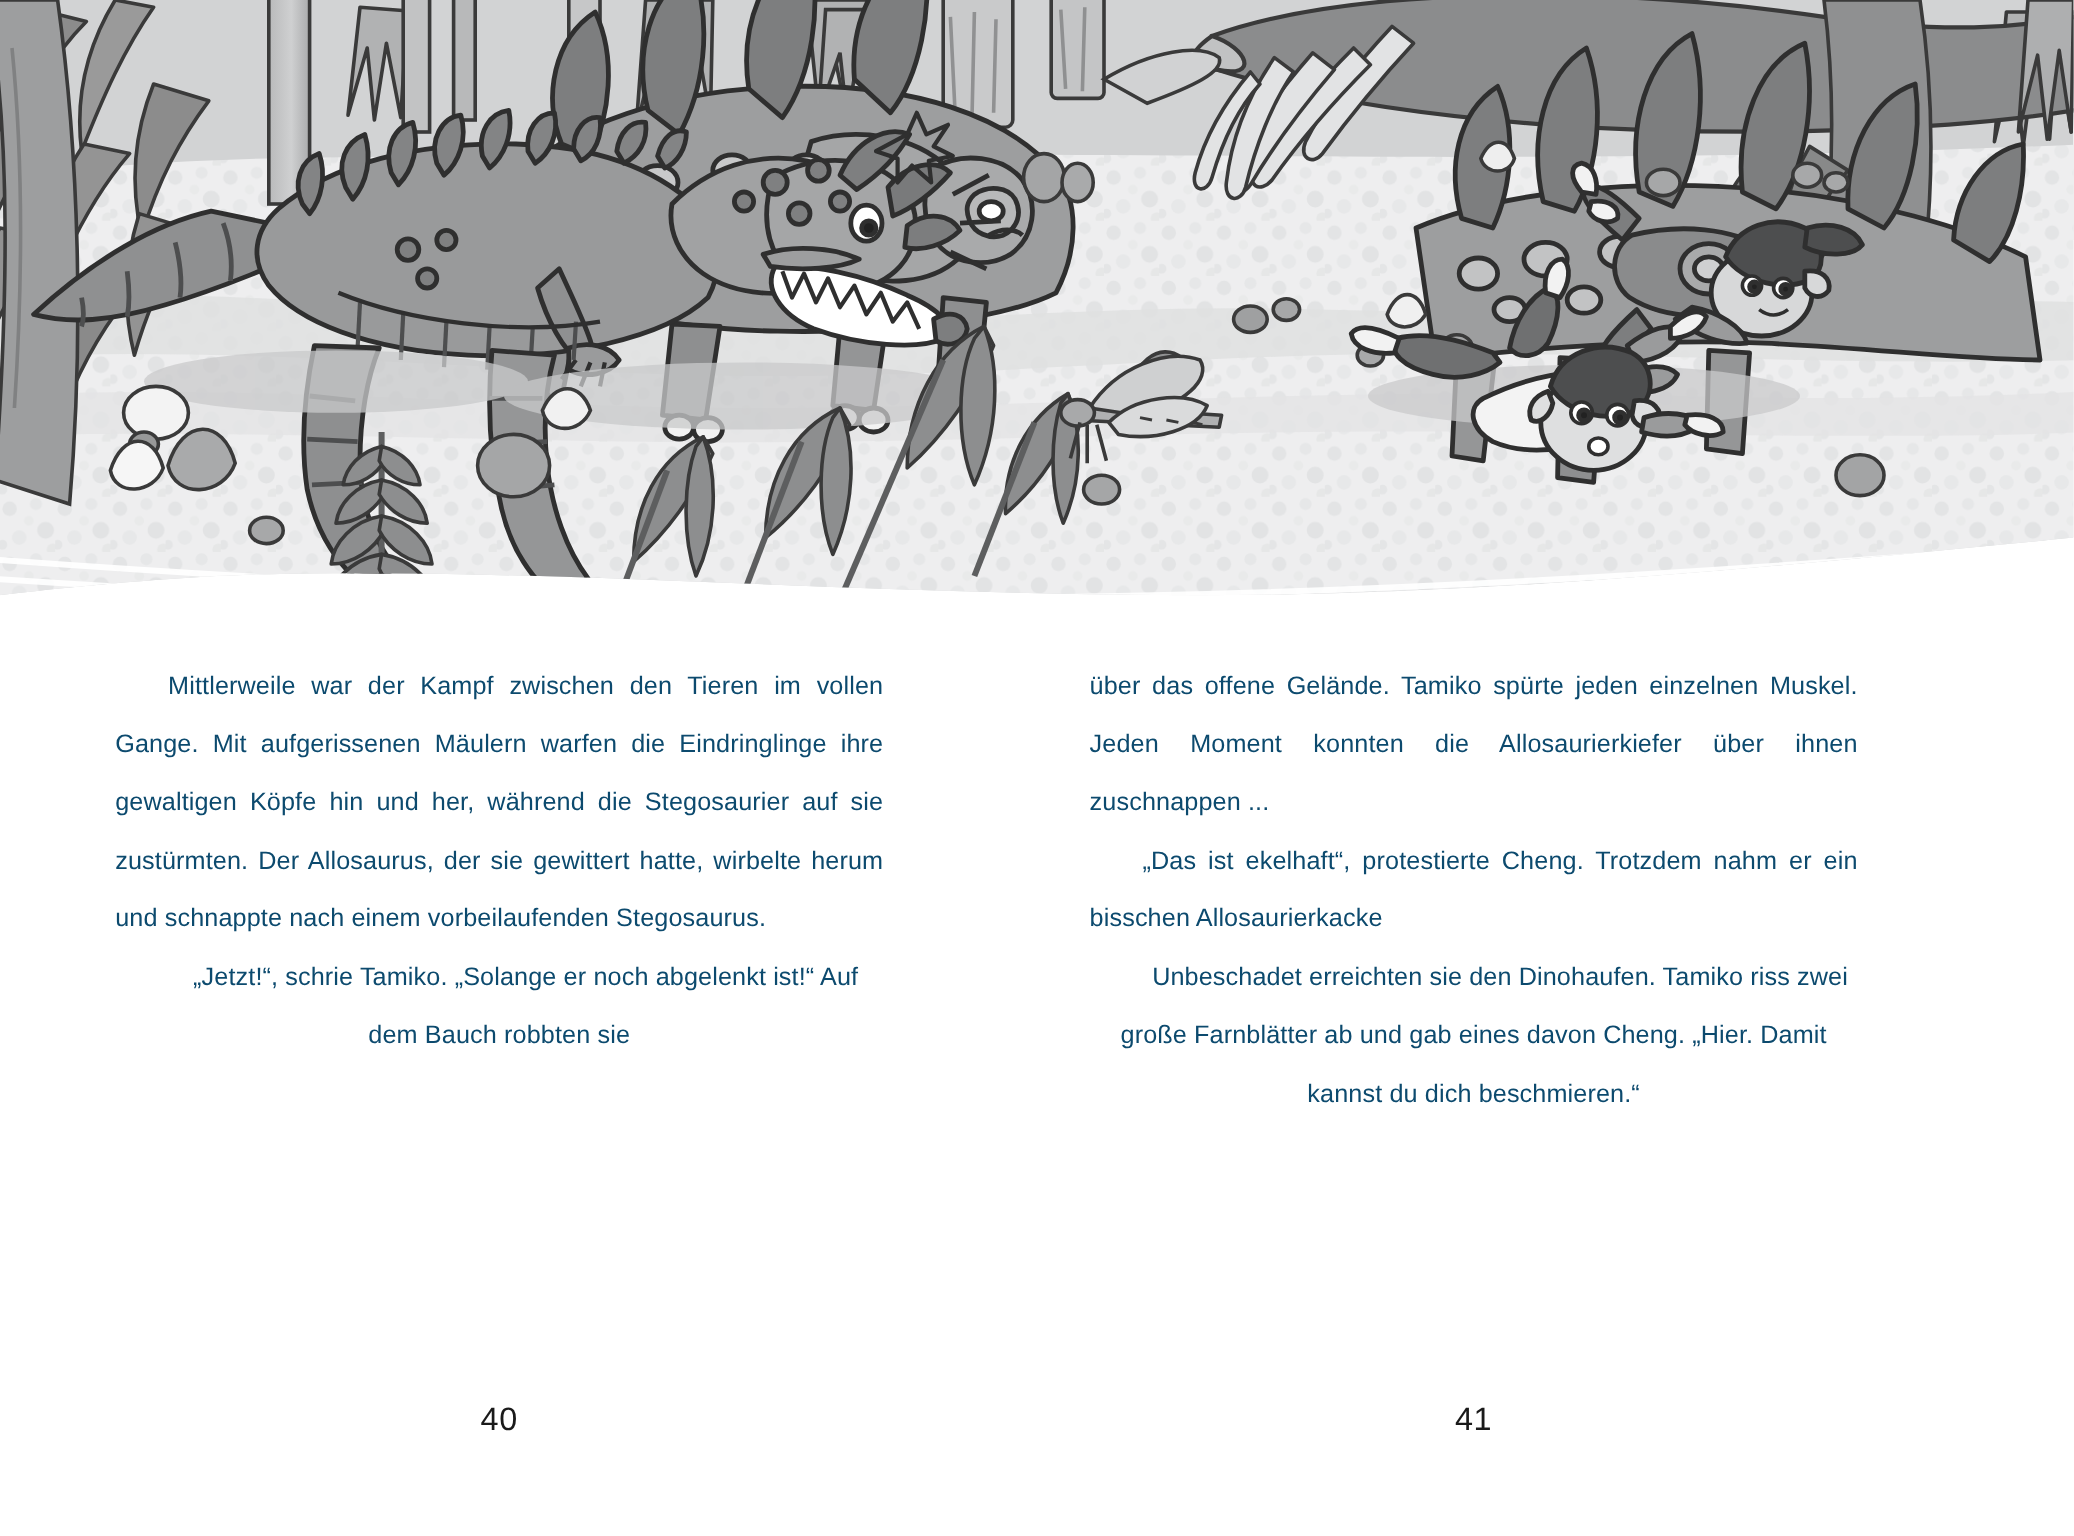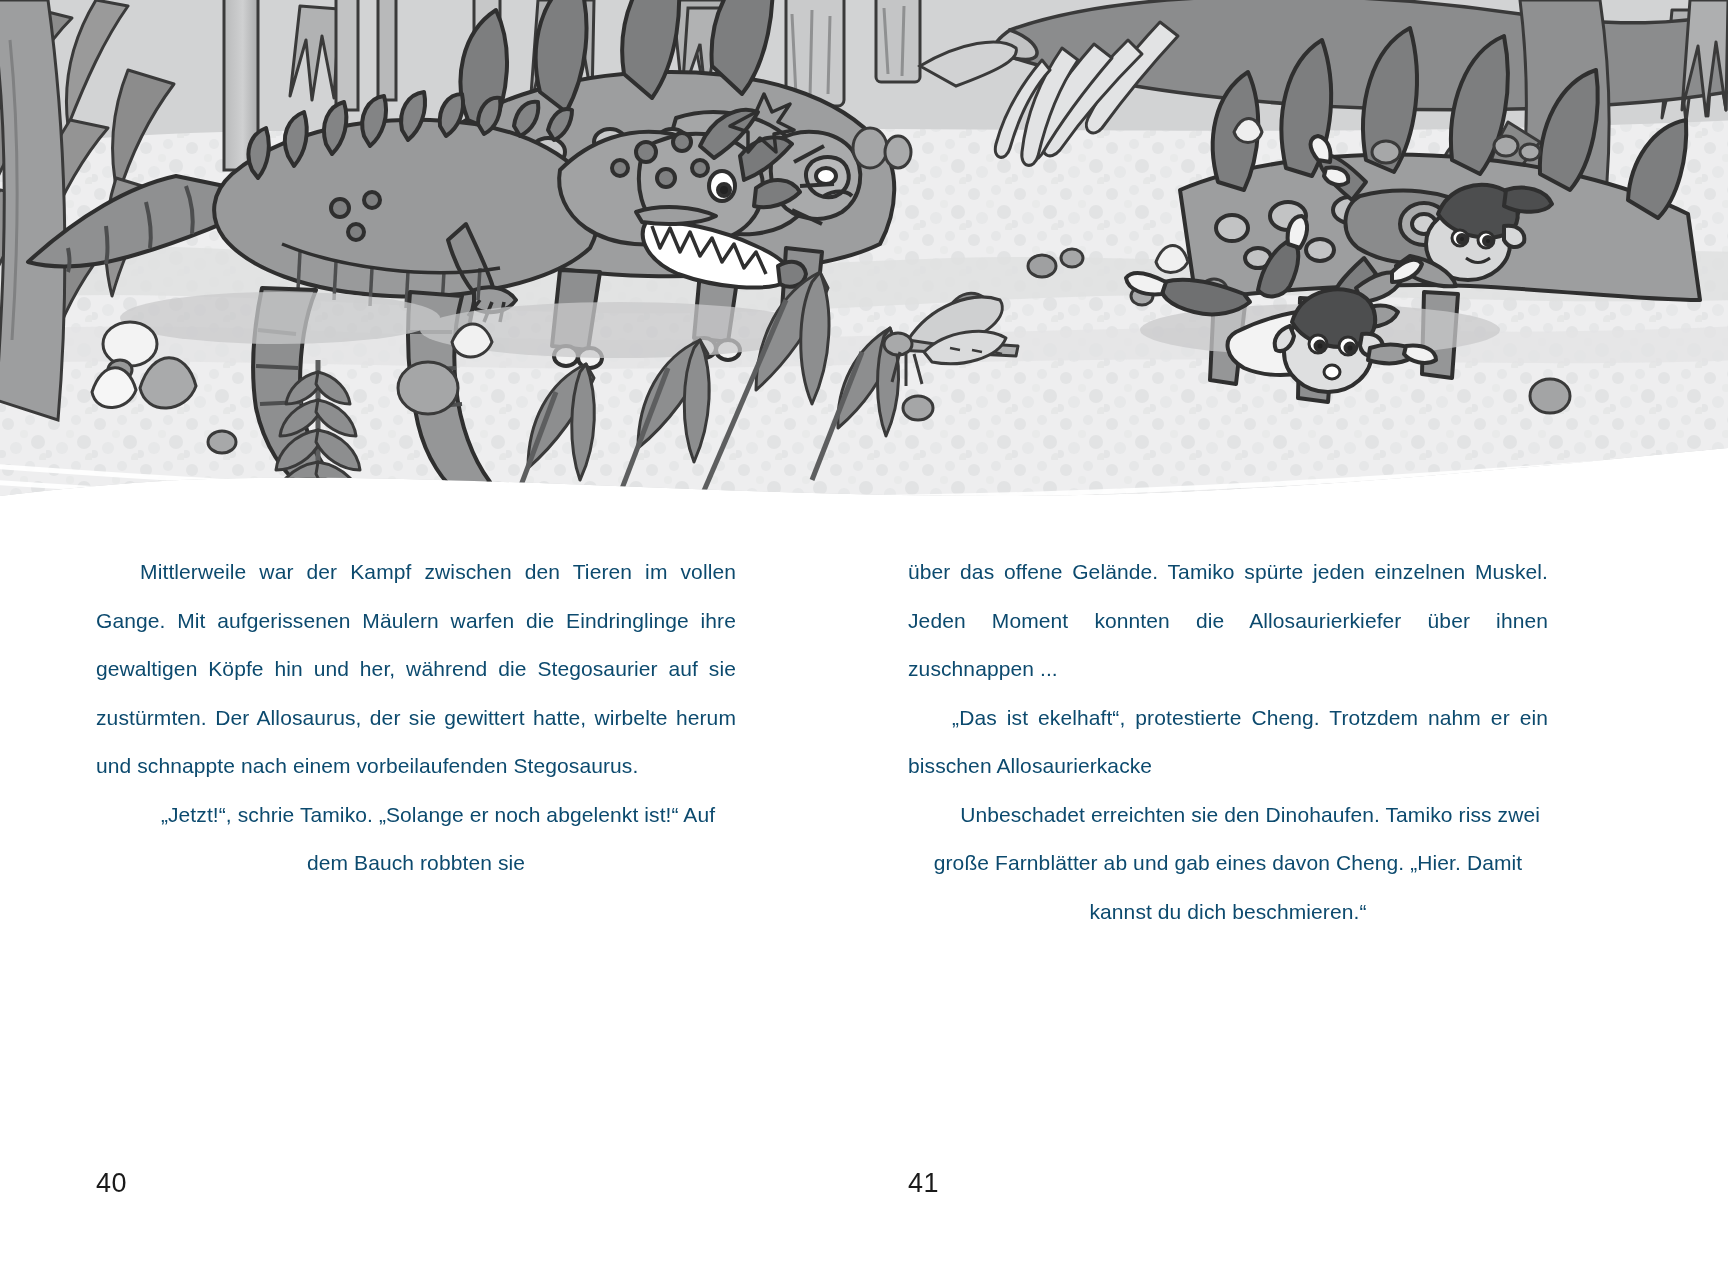--- a/index.html
+++ b/index.html
@@ -57,20 +57,21 @@
     text-align: justify;
     text-justify: inter-word;
   }
   .para.indent { text-indent: 2.1em; }
   .para:last-child { text-align: center; }
 
   .page-number {
     position: absolute;
     top: 648px;
     width: 640px;
+    text-align: center;
     font-size: 27px;
     color: #1a1a1a;
     letter-spacing: 0.5px;
   }
 </style>
 </head>
 <body>
 
 <div class="illustration">
   <svg width="1728" height="520" viewBox="0 0 1728 520" xmlns="http://www.w3.org/2000/svg">

